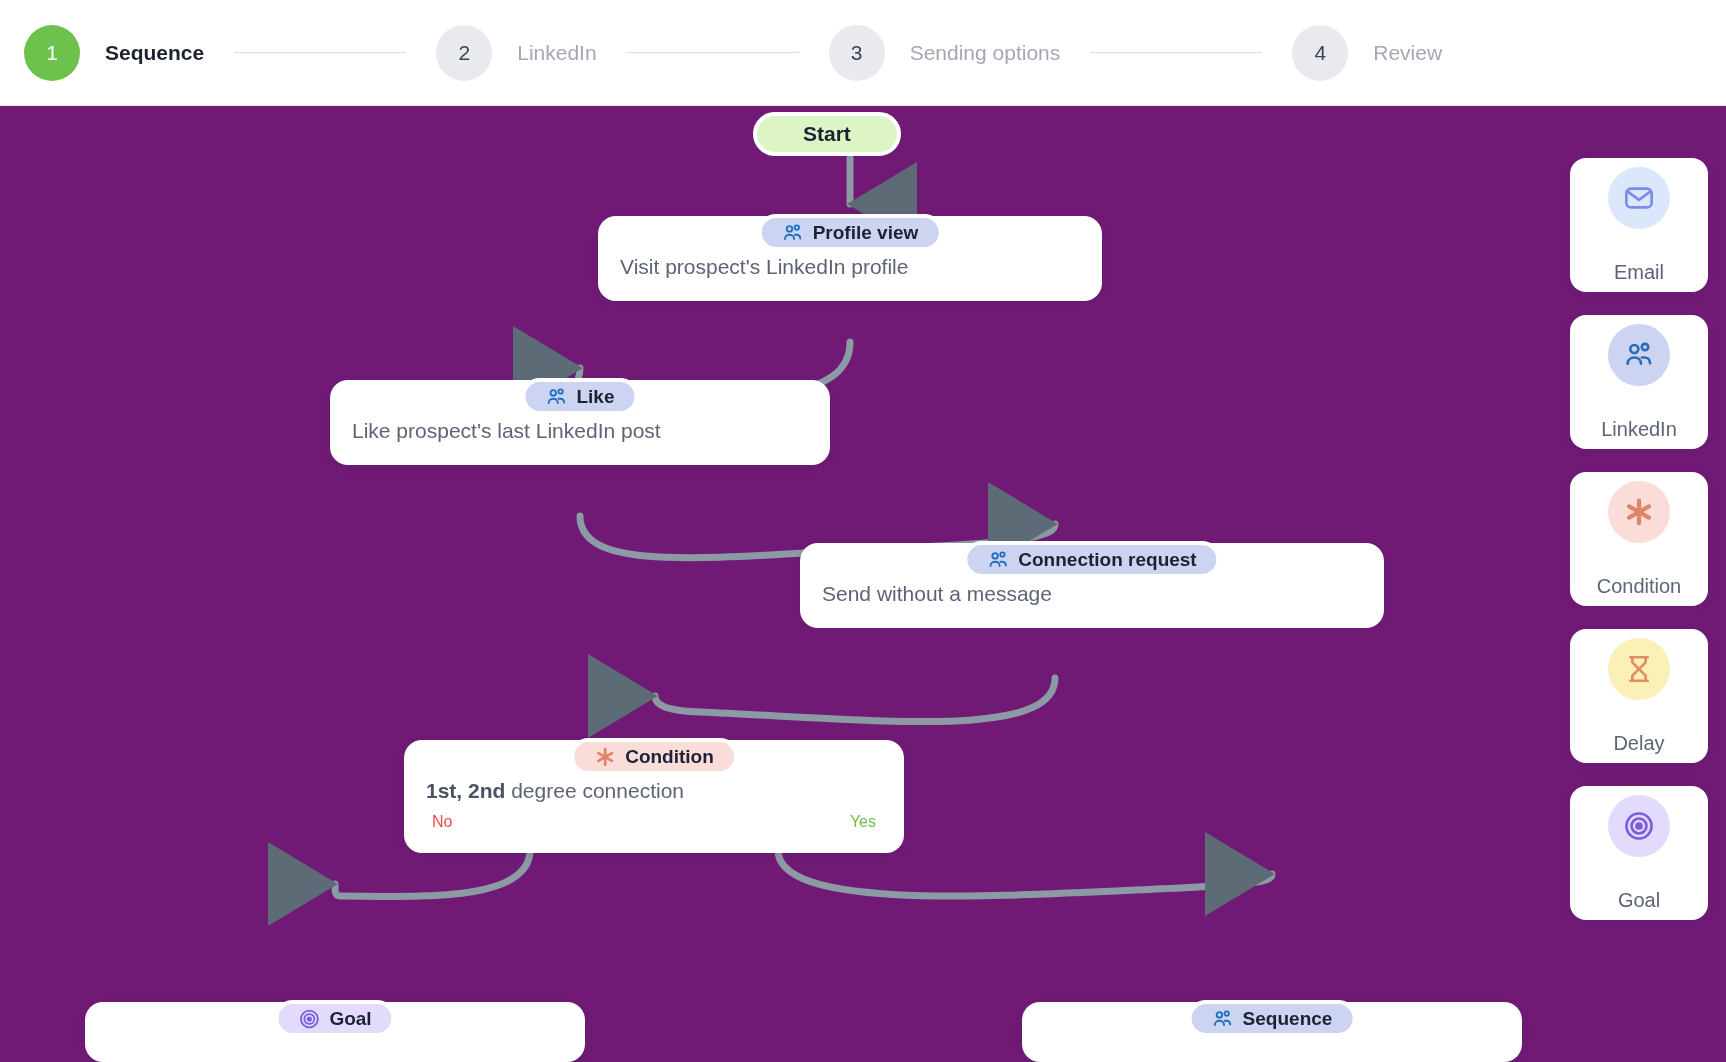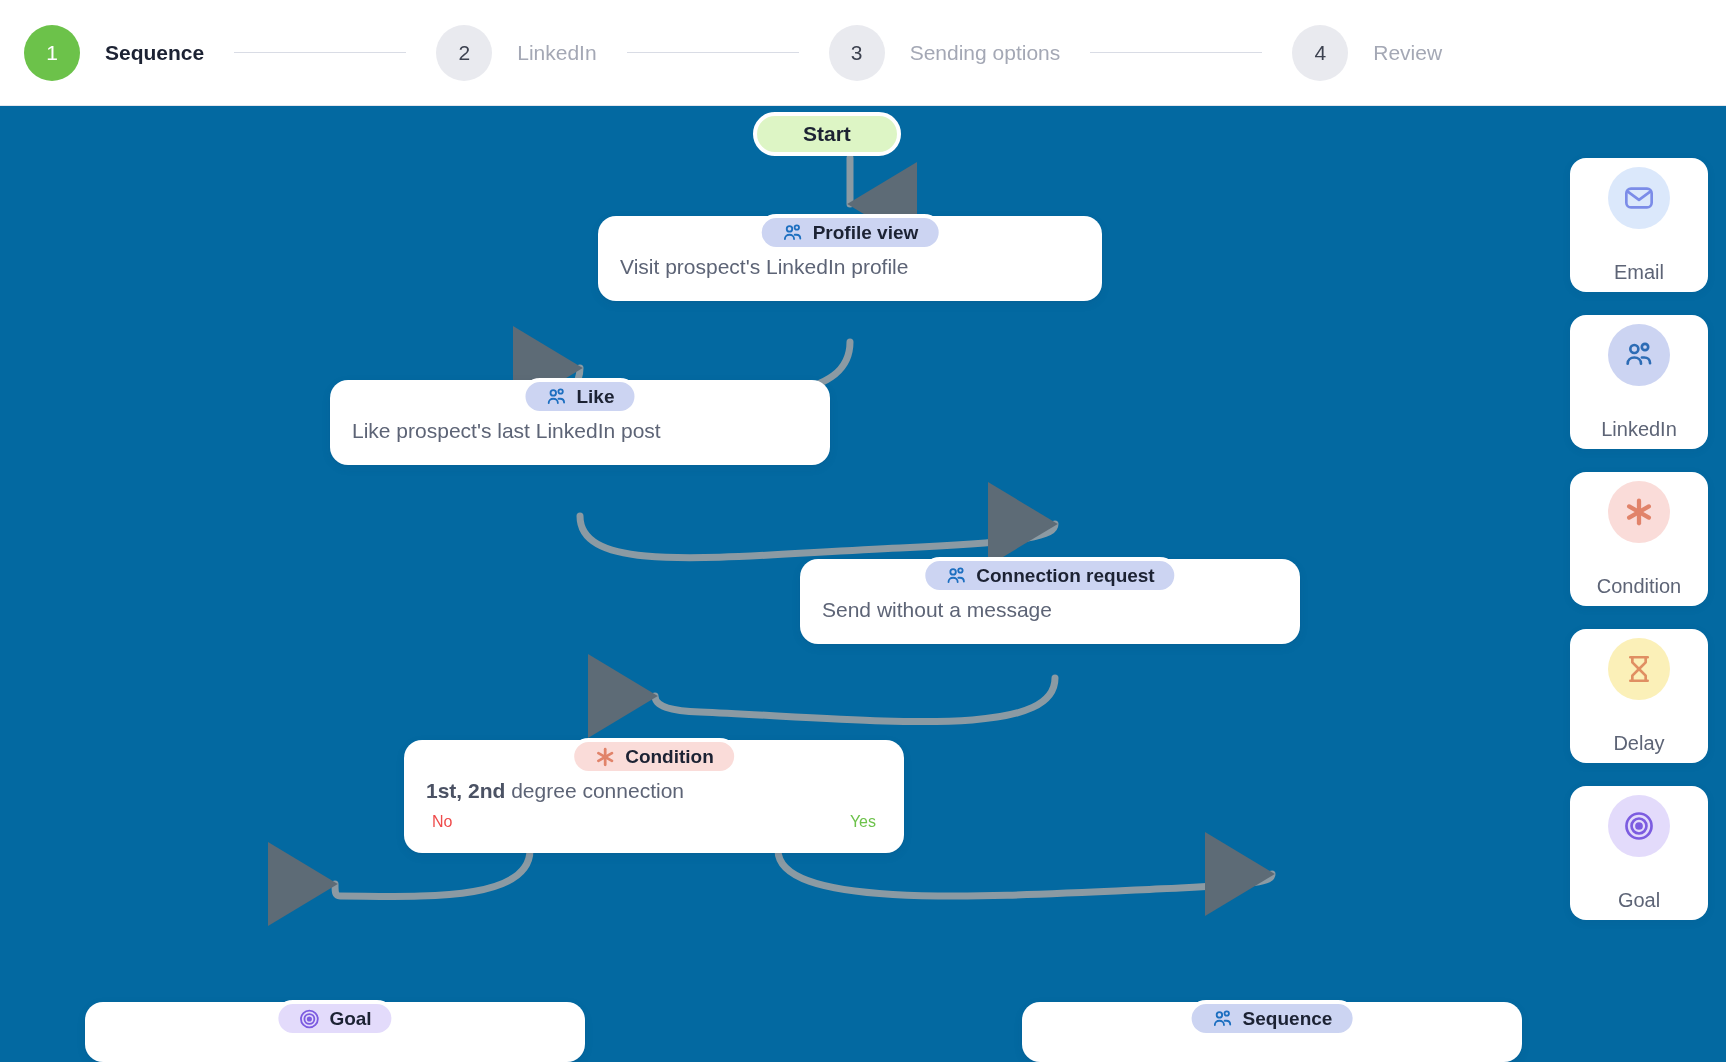--- a/index.html
+++ b/index.html
@@ -36,21 +36,21 @@
   .step.active .step-label { color: #1c2233; font-weight: 700; }
   .step-line {
     width: 172px; height: 1px; background: #d9dce5;
     margin: 0 30px; flex: 0 0 auto;
   }
 
   
   #canvas {
     position: absolute; top: 106px; left: 0;
     width: 1726px; height: 956px;
-    background: #0369a1;
+    background: #701a75;
     overflow: hidden;
   }
   #edges { position: absolute; top: 0; left: 0; width: 1726px; height: 956px; }
 
   
   .node { position: absolute; }
   .node-card {
     background: #ffffff;
     border-radius: 18px;
     box-shadow: 0 3px 10px rgba(40,50,90,0.09), 0 1px 2px rgba(40,50,90,0.05);
@@ -197,21 +197,21 @@
             <circle cx="16.5" cy="6" r="2.4"></circle>
             <path d="M3.5 18.5c0-2.8 2.2-4.6 5-4.6s5 1.8 5 4.6"></path>
             <path d="M14.2 13.9h1.8c2.3 0 4.3 1.6 4.3 4.2"></path>
           </svg>
           <span>Like</span>
         </div>
         <div class="node-desc">Like prospect's last LinkedIn post</div>
       </div>
     </div>
 
-    <div class="node" style="left:800px; top:453px; width:500px;">
+    <div class="node" style="left:800px; top:437px; width:584px;">
       <div class="node-card">
         <div class="node-pill pill-linkedin">
           <svg class="pill-icon" viewBox="0 0 24 24" fill="none" stroke="#1d6fc0" stroke-width="2" stroke-linecap="round" stroke-linejoin="round">
             <circle cx="8.5" cy="7.5" r="3"></circle>
             <circle cx="16.5" cy="6" r="2.4"></circle>
             <path d="M3.5 18.5c0-2.8 2.2-4.6 5-4.6s5 1.8 5 4.6"></path>
             <path d="M14.2 13.9h1.8c2.3 0 4.3 1.6 4.3 4.2"></path>
           </svg>
           <span>Connection request</span>
         </div>

